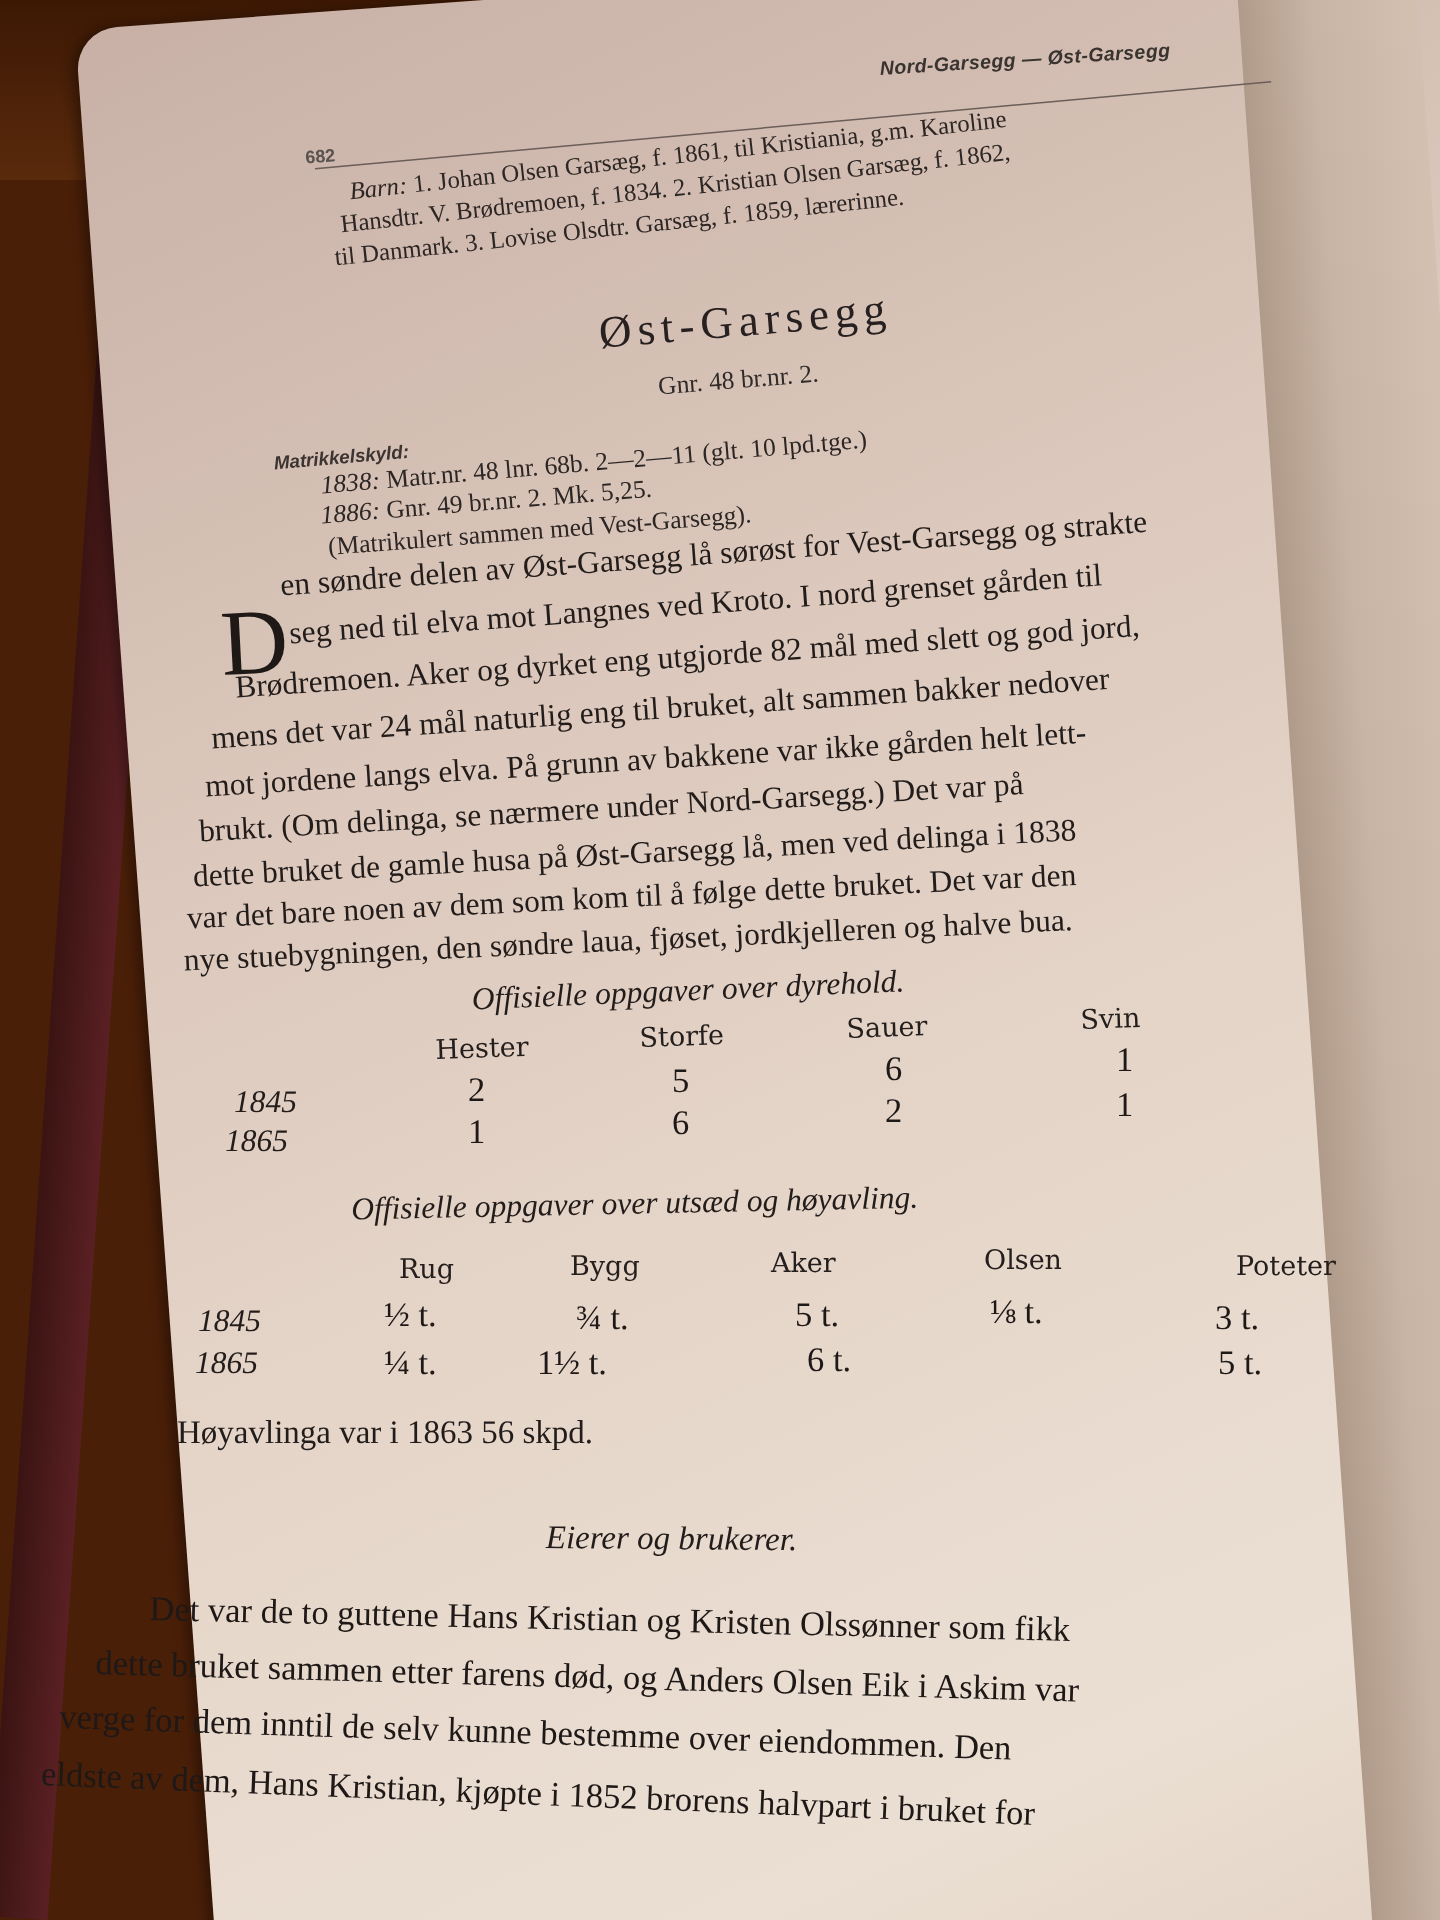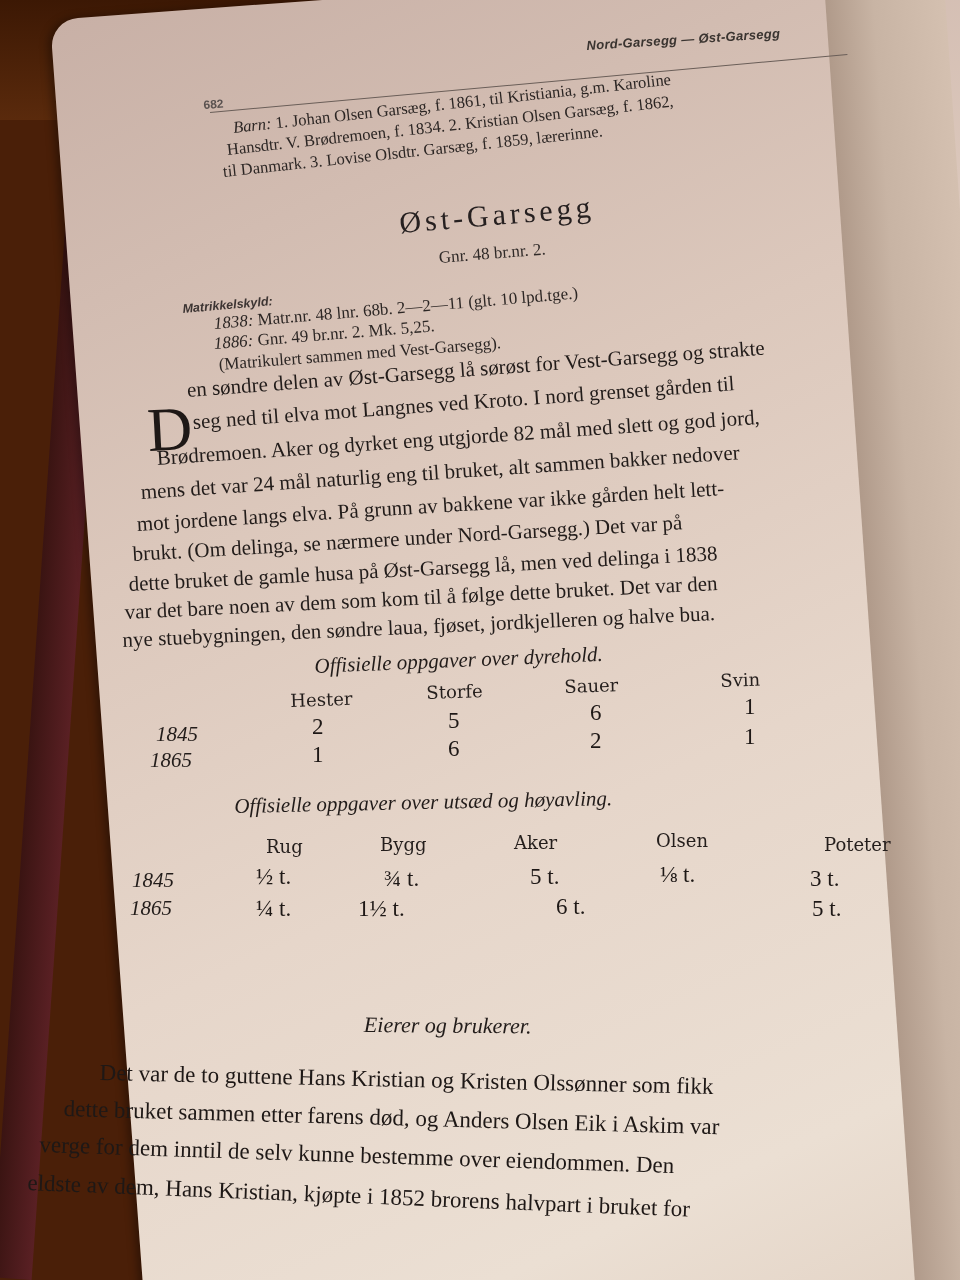--- a/index.html
+++ b/index.html
@@ -135,24 +135,25 @@
     <div class="rot tyr" style="left:132px; top:868px;">1845</div>
     <div class="rot td" style="left:256px; top:864px;">½ t.</div>
     <div class="rot td" style="left:384px; top:866px;">¾ t.</div>
     <div class="rot td" style="left:530px; top:864px;">5 t.</div>
     <div class="rot td" style="left:660px; top:862px;">⅛ t.</div>
     <div class="rot td" style="left:810px; top:866px;">3 t.</div>
 
     <div class="rot tyr" style="left:130px; top:896px;">1865</div>
     <div class="rot td" style="left:256px; top:896px;">¼ t.</div>
     <div class="rot td" style="left:358px; top:896px;">1½ t.</div>
-    <div class="rot td" style="left:556px; top:894px;text-align:center;">6 t.</div>
+    <div class="rot td" style="left:538px; top:894px;text-align:center;">6 t.</div>
     <div class="rot td" style="left:660px; top:894px;"></div>
     <div class="rot td" style="left:812px; top:896px;">5 t.</div>
   </div>
 
+  <div class="rot body" style="left:118px; top:942px; font-size:22px;">Høyavlinga var i 1863 56 skpd.</div>
 
   <div class="rot tcap" style="left:364px; top:1012px; font-size:22px; transform:rotate(0.5deg);">Eierer og brukerer.</div>
   <div class="rot final" style="left:100px; top:1060px; transform:rotate(1.3deg);">Det var de to guttene Hans Kristian og Kristen Olssønner som fikk</div>
   <div class="rot final" style="left:64px; top:1096px; transform:rotate(1.6deg);">dette bruket sammen etter farens død, og Anders Olsen Eik i Askim var</div>
   <div class="rot final" style="left:40px; top:1132px; transform:rotate(1.9deg);">verge for dem inntil de selv kunne bestemme over eiendommen. Den</div>
   <div class="rot final" style="left:28px; top:1170px; transform:rotate(2.3deg);">eldste av dem, Hans Kristian, kjøpte i 1852 brorens halvpart i bruket for</div>
 </div>
 
 </body></html>

